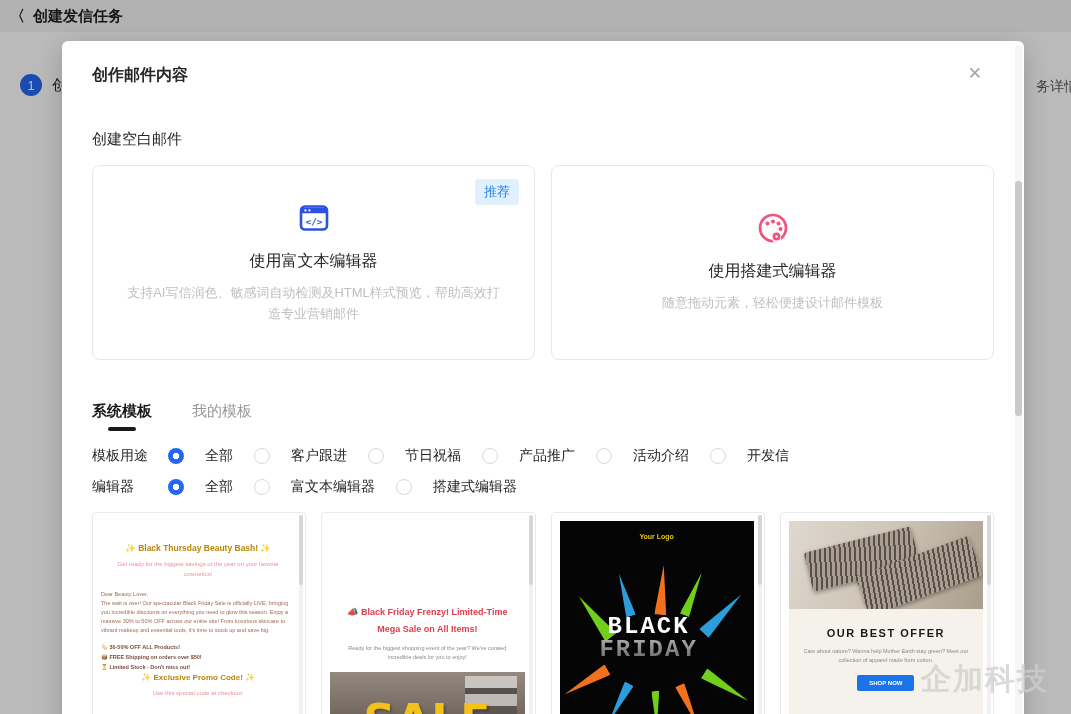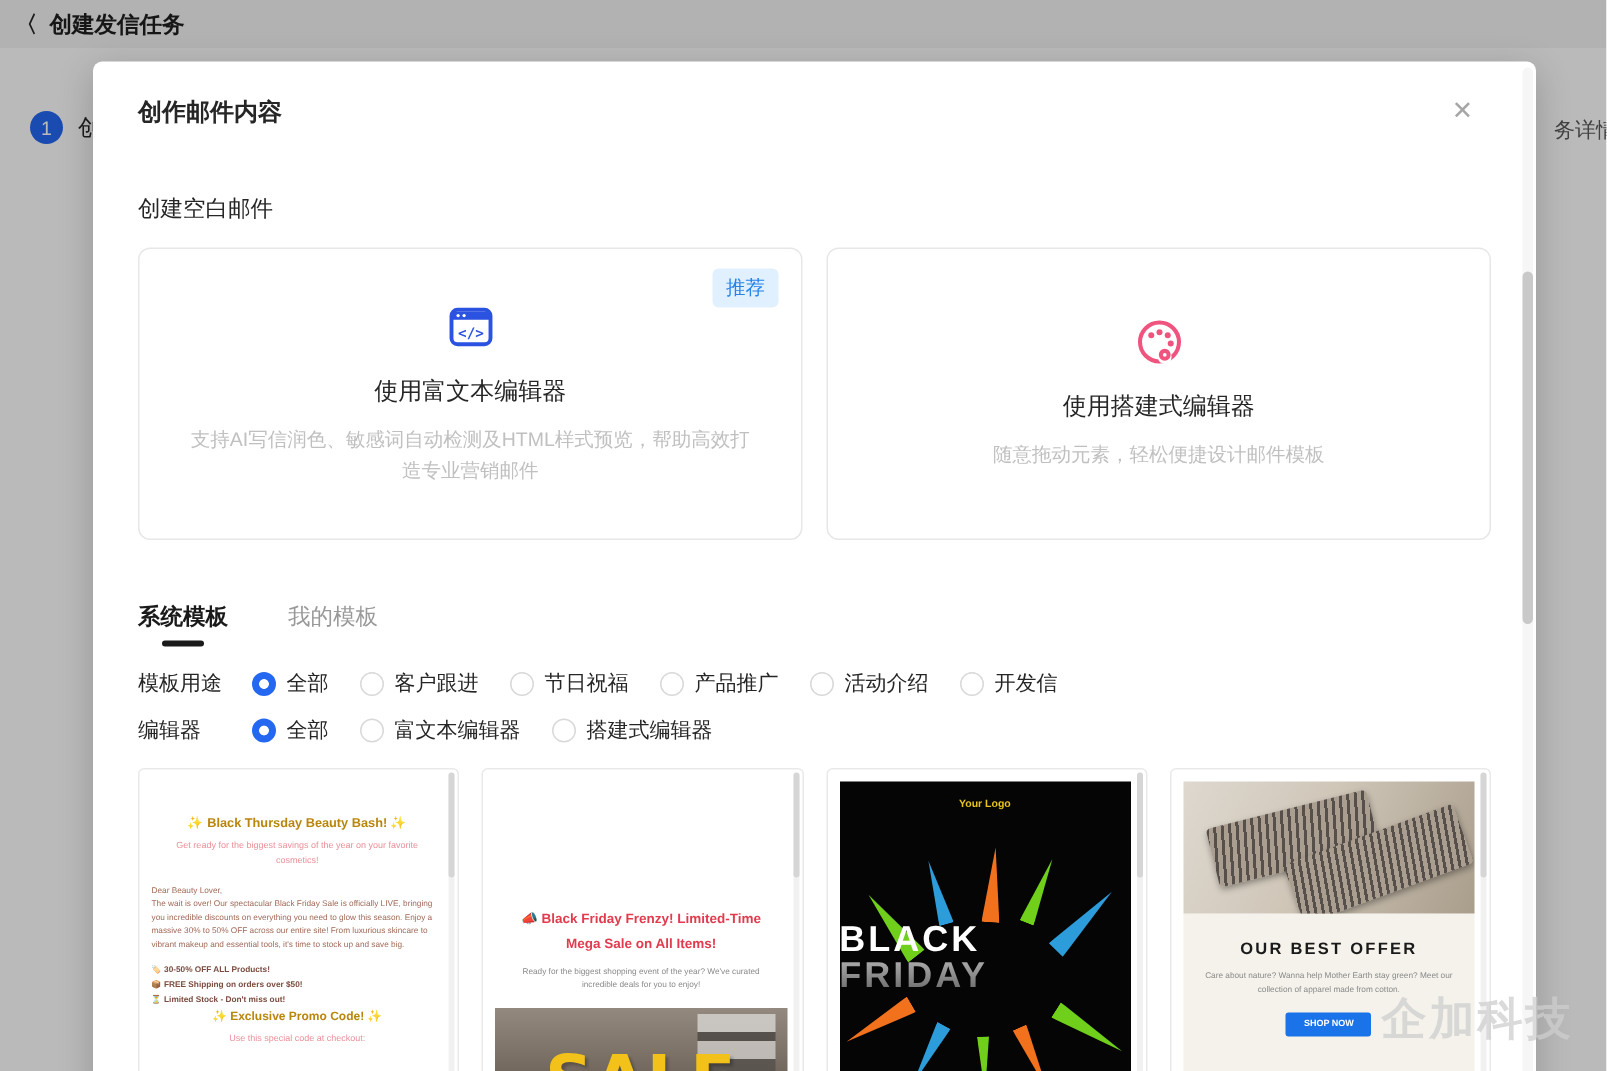--- a/index.html
+++ b/index.html
@@ -38,21 +38,21 @@
 
   .tabs { margin-top:42px; display:flex; gap:40px; }
   .tab { font-size:15px; color:#999; cursor:pointer; position:relative; padding-bottom:10px; }
   .tab.active { color:#1a1a1a; font-weight:700; }
   .tab.active::after { content:""; position:absolute; left:50%; transform:translateX(-50%); bottom:0; width:28px; height:4px; background:#1a1a1a; border-radius:2px; }
 
   .filter-row { display:flex; align-items:center; margin-top:16px; }
   .filter-row + .filter-row { margin-top:13px; }
   .filter-label { width:76px; font-size:14px; color:#262626; flex:0 0 76px; }
   .opts { display:flex; align-items:center; gap:21px; }
-  .opt { display:flex; align-items:center; gap:7px; cursor:pointer; }
+  .opt { display:flex; align-items:center; gap:21px; cursor:pointer; }
   .radio { width:16px; height:16px; border-radius:50%; border:1px solid #d9d9d9; background:#fff; flex:0 0 16px; }
   .radio.on { border:none; background:radial-gradient(circle,#ffffff 0 3px,#2468F2 3.5px); }
   .opt-label { font-size:14px; color:#262626; }
 
   
   .tpl-grid { margin-top:16px; display:flex; gap:15px; }
   .tpl { flex:1; height:320px; border:1px solid #e9e9e9; border-radius:4px; background:#fff; position:relative; cursor:pointer; overflow:hidden; padding:8px 10px 0 8px; }
   .tpl-sb-track { position:absolute; top:2px; right:2px; width:4px; height:98%; background:#f1f1f1; border-radius:2px; }
   .tpl-sb { position:absolute; top:2px; right:2px; width:4px; height:70px; background:#d6d6d6; border-radius:2px; cursor:pointer; }
 
@@ -72,21 +72,21 @@
   .tB-sub { margin-top:6px; text-align:center; font-size:5.5px; color:#8a8a8a; line-height:1.6; padding:0 10px; }
   .tB-photo { margin-top:10px; height:92px; position:relative; background:linear-gradient(180deg,#93897f 0%,#7b7066 35%,#5f554b 70%,#3f372f 100%); overflow:hidden; }
   .tB-photo::before { content:""; position:absolute; left:-10px; right:40px; top:46px; height:9px; background:rgba(245,243,238,0.85); transform:rotate(-3deg); }
   .tB-photo::after { content:""; position:absolute; right:8px; top:4px; width:52px; height:40px; background:linear-gradient(180deg,#d8d6d2 0 30%,#4a4642 30% 45%,#cfccc8 45% 75%,#55504b 75%); opacity:.8; }
   .tB-sale { position:absolute; left:50%; top:52%; transform:translate(-50%,-50%); font-size:44px; font-weight:800; color:#f2c21b; letter-spacing:1px; z-index:2; text-shadow:2px 2px 2px rgba(0,0,0,0.25); font-family:"DejaVu Sans",sans-serif; }
 
   
   .tC-panel { position:relative; height:304px; background:#050505; overflow:hidden; }
   .tC-logo { padding-top:12px; text-align:center; font-size:7px; font-weight:700; color:#e7c418; }
   .shard { position:absolute; clip-path:polygon(50% 0,0 100%,100% 100%); }
-  .tC-words { position:absolute; top:92px; left:0; right:16px; z-index:3; }
+  .tC-words { position:absolute; top:92px; left:0; right:16px; text-align:center; z-index:3;font-family:Liberation Mono, monospace; }
   .tC-black { font-size:24px; font-weight:800; color:#ffffff; letter-spacing:2px; }
   .tC-friday { font-size:24px; font-weight:800; color:#8e8e8e; letter-spacing:2px; margin-top:-4px; background:linear-gradient(180deg,#b5b5b5,#5e5e5e); -webkit-background-clip:text; background-clip:text; -webkit-text-fill-color:transparent; }
 
   
   .tD-photo { position:relative; height:88px; background:linear-gradient(115deg,#ded8cf 0%,#cfc6b8 45%,#a99d8b 100%); overflow:hidden; }
   .stack { position:absolute; background:repeating-linear-gradient(100deg,#57504a 0 2px,#a99e90 2px 5px); border-radius:3px; box-shadow:0 2px 4px rgba(0,0,0,0.35); }
   .tD-body { background:#f4f2ea; height:130px; text-align:center; padding-top:18px; }
   .tD-title { font-size:11px; font-weight:700; color:#1a1a1a; letter-spacing:1.5px; }
   .tD-text { margin-top:8px; font-size:5.5px; color:#8a8a8a; line-height:1.7; padding:0 14px; }
   .tD-btn { display:inline-block; margin-top:9px; background:#1A73E8; color:#fff; font-size:6px; font-weight:700; padding:5px 12px; border-radius:2px; cursor:pointer; }

